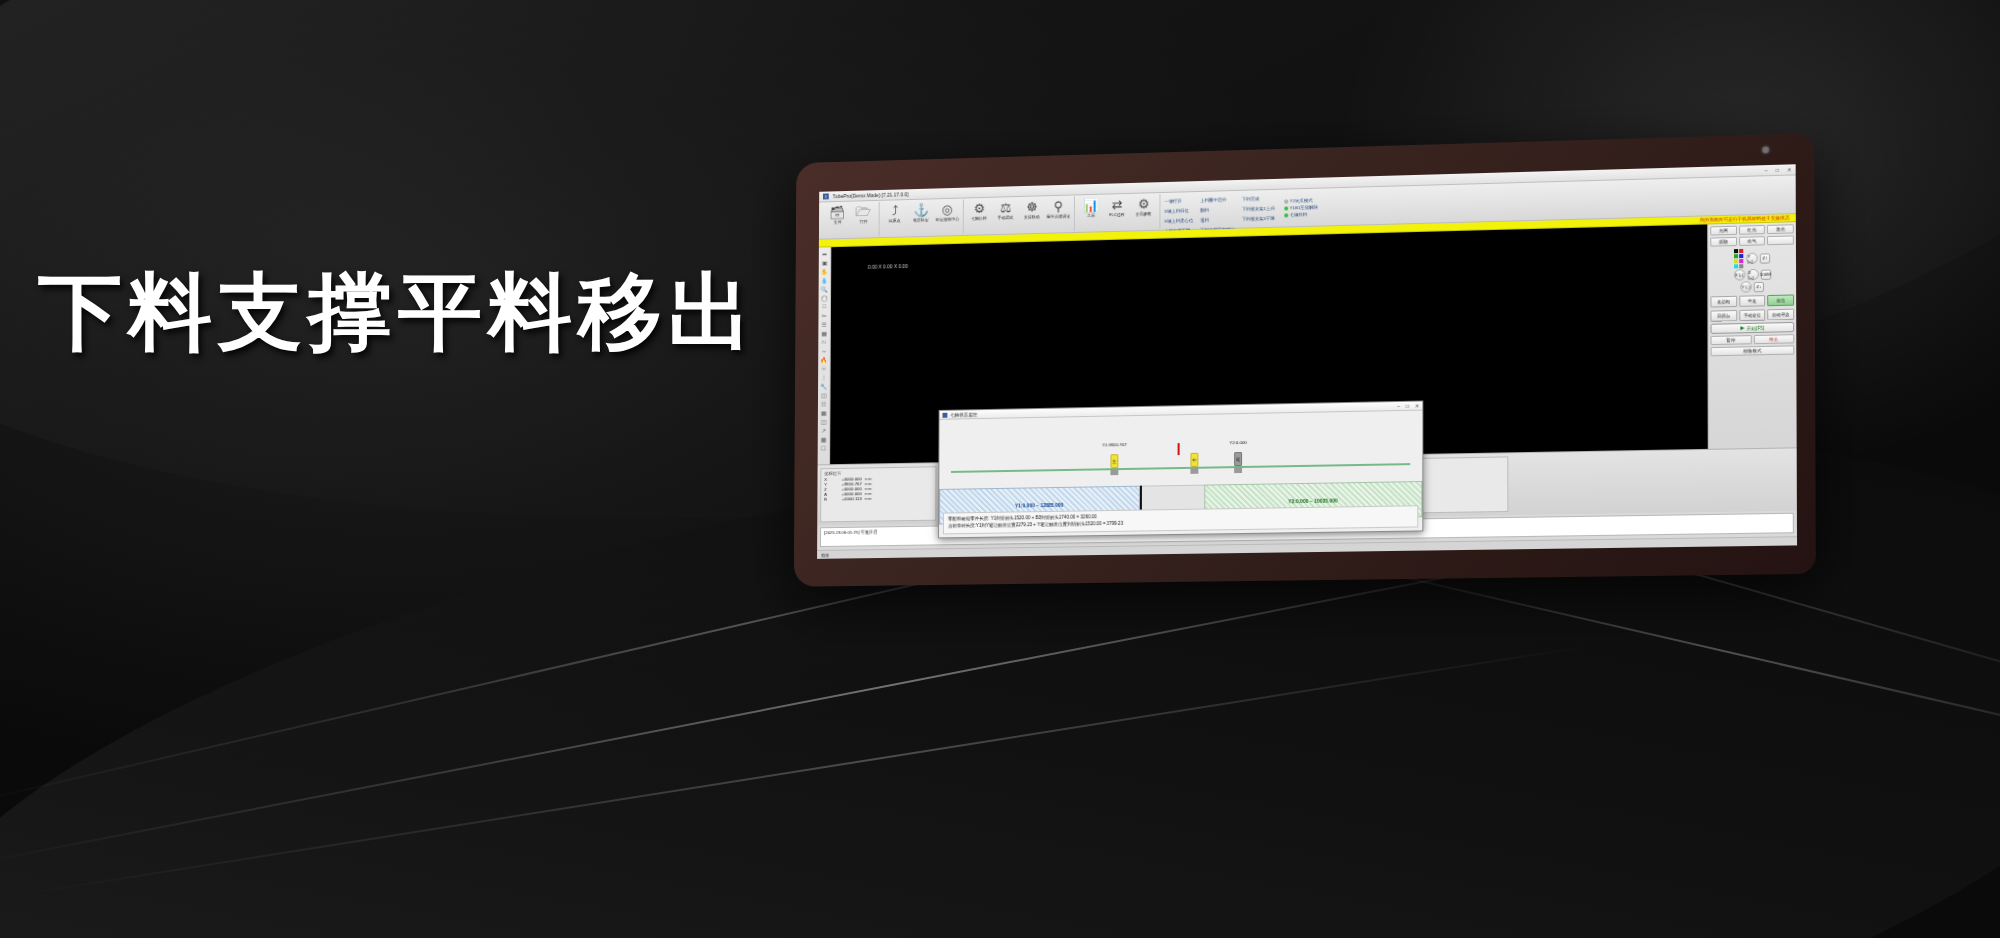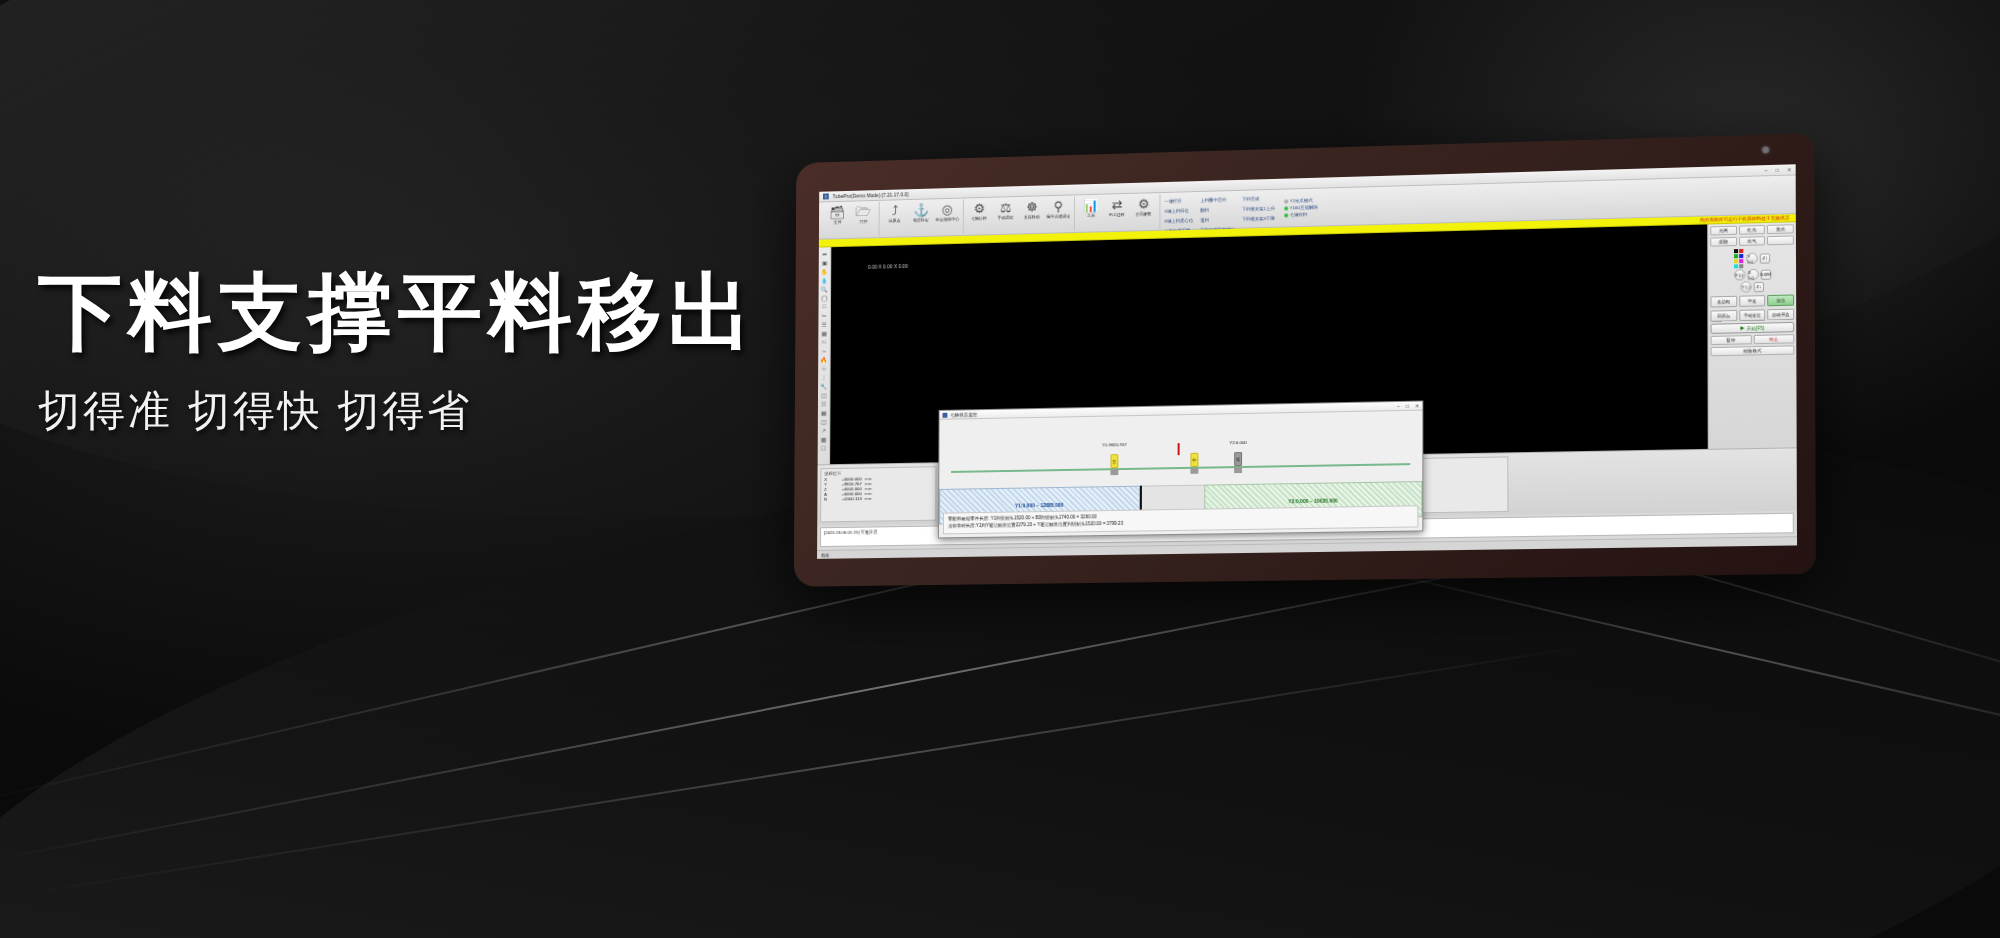--- a/index.html
+++ b/index.html
@@ -172,21 +172,20 @@
   <div class="swoosh sw2"></div>
   <div class="glow-tr"></div>
   <div class="line l1"></div>
   <div class="line l2"></div>
   <div class="line l3"></div>
   <div class="line l4"></div>
   <div class="line l5"></div>
 
   <div class="headline">
     <div class="h-title">下料支撑平料移出</div>
-    <div class="h-sub">切得准 切得快 切得省</div>
   </div>
 
   <div class="tablet">
     <div class="tablet-cam"></div>
     <div class="screen">
       <div class="app">
 
         <div class="titlebar">
           <span class="tb-ico">T</span>
           <span class="tb-title">TubePro(Demo Mode)  [7.21.17.0.0]</span>

